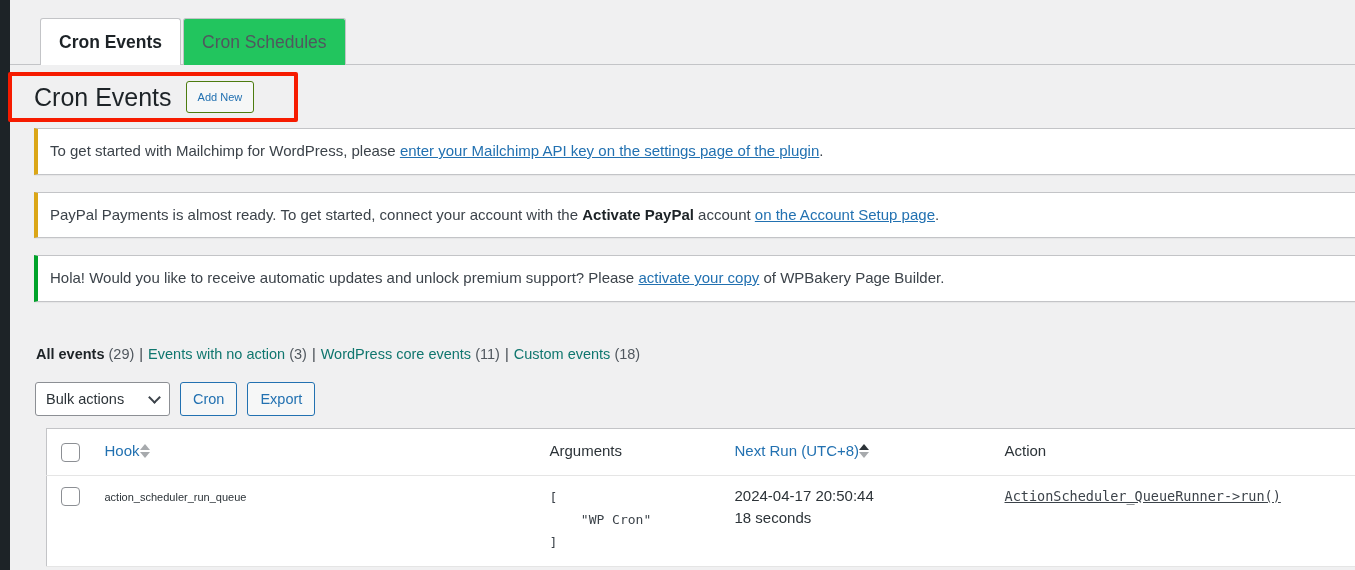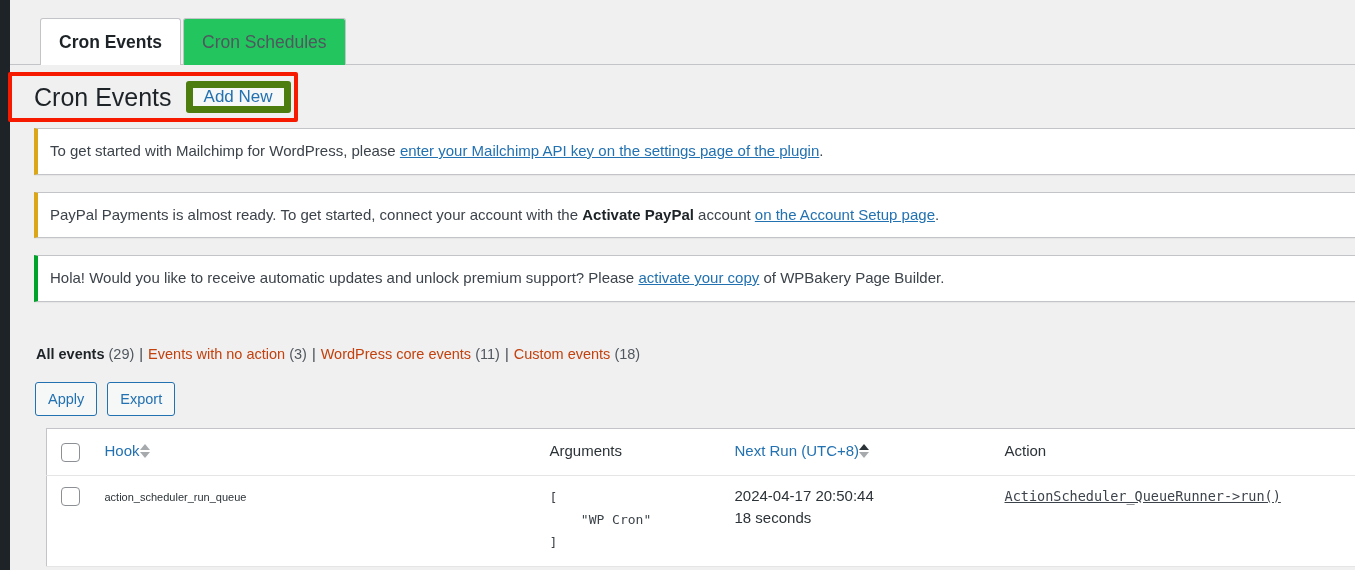--- a/index.html
+++ b/index.html
@@ -99,24 +99,24 @@
     line-height: 1.2;
     margin: 0;
     padding: 0;
   }
   .add-new-btn {
     margin-left: 14px;
     display: inline-flex;
     align-items: center;
     height: 32px;
     padding: 0 11px;
-    font-size: 17px;
+    font-size: 11px;
     color: #2271b1;
     background: #f6f7f7;
-    border: 7px solid #4d7c0f;
+    border: 1px solid #4d7c0f;
     border-radius: 3px;
     cursor: pointer;
     white-space: nowrap;
   }
 
   #redbox {
     position: absolute;
     left: 8px;
     top: 72px;
     width: 290px;
@@ -162,21 +162,21 @@
   .subsubsub {
     position: absolute;
     left: 26px;
     top: 347px;
     font-size: 14.5px;
     color: #3c434a;
     white-space: nowrap;
     line-height: 1;
   }
   .subsubsub .item { display: inline; }
-  .subsubsub a { color: #c2410c; text-decoration: none; }
+  .subsubsub a { color: #0f766e; text-decoration: none; }
   .subsubsub .cur { color: #1d2327; font-weight: bold; }
   .subsubsub .count { color: #50575e; }
   .subsubsub .sep { color: #3c434a; padding: 0 5px; }
 
   
   .tablenav {
     position: absolute;
     left: 25px;
     top: 382px;
     display: flex;
@@ -356,22 +356,26 @@
         </p>
       </div>
 
     </div>
 
     <div class="subsubsub">
       <span class="item"><span class="cur">All events</span> <span class="count">(29)</span></span><span class="sep">|</span><span class="item"><a href="#">Events with no action</a> <span class="count">(3)</span></span><span class="sep">|</span><span class="item"><a href="#">WordPress core events</a> <span class="count">(11)</span></span><span class="sep">|</span><span class="item"><a href="#">Custom events</a> <span class="count">(18)</span></span>
     </div>
 
     <div class="tablenav">
+      <div class="bulk-select">
+        <span>Bulk actions</span>
+        <span class="chev"></span>
+      </div>
       <div class="btn-secondary">
-        <span>Apply</span>
+        <span>Cron</span>
       </div>
       <div class="btn-secondary">
         <span>Export</span>
       </div>
     </div>
 
     <table class="wp-table">
       <thead>
         <tr>
           <th class="col-cb">

